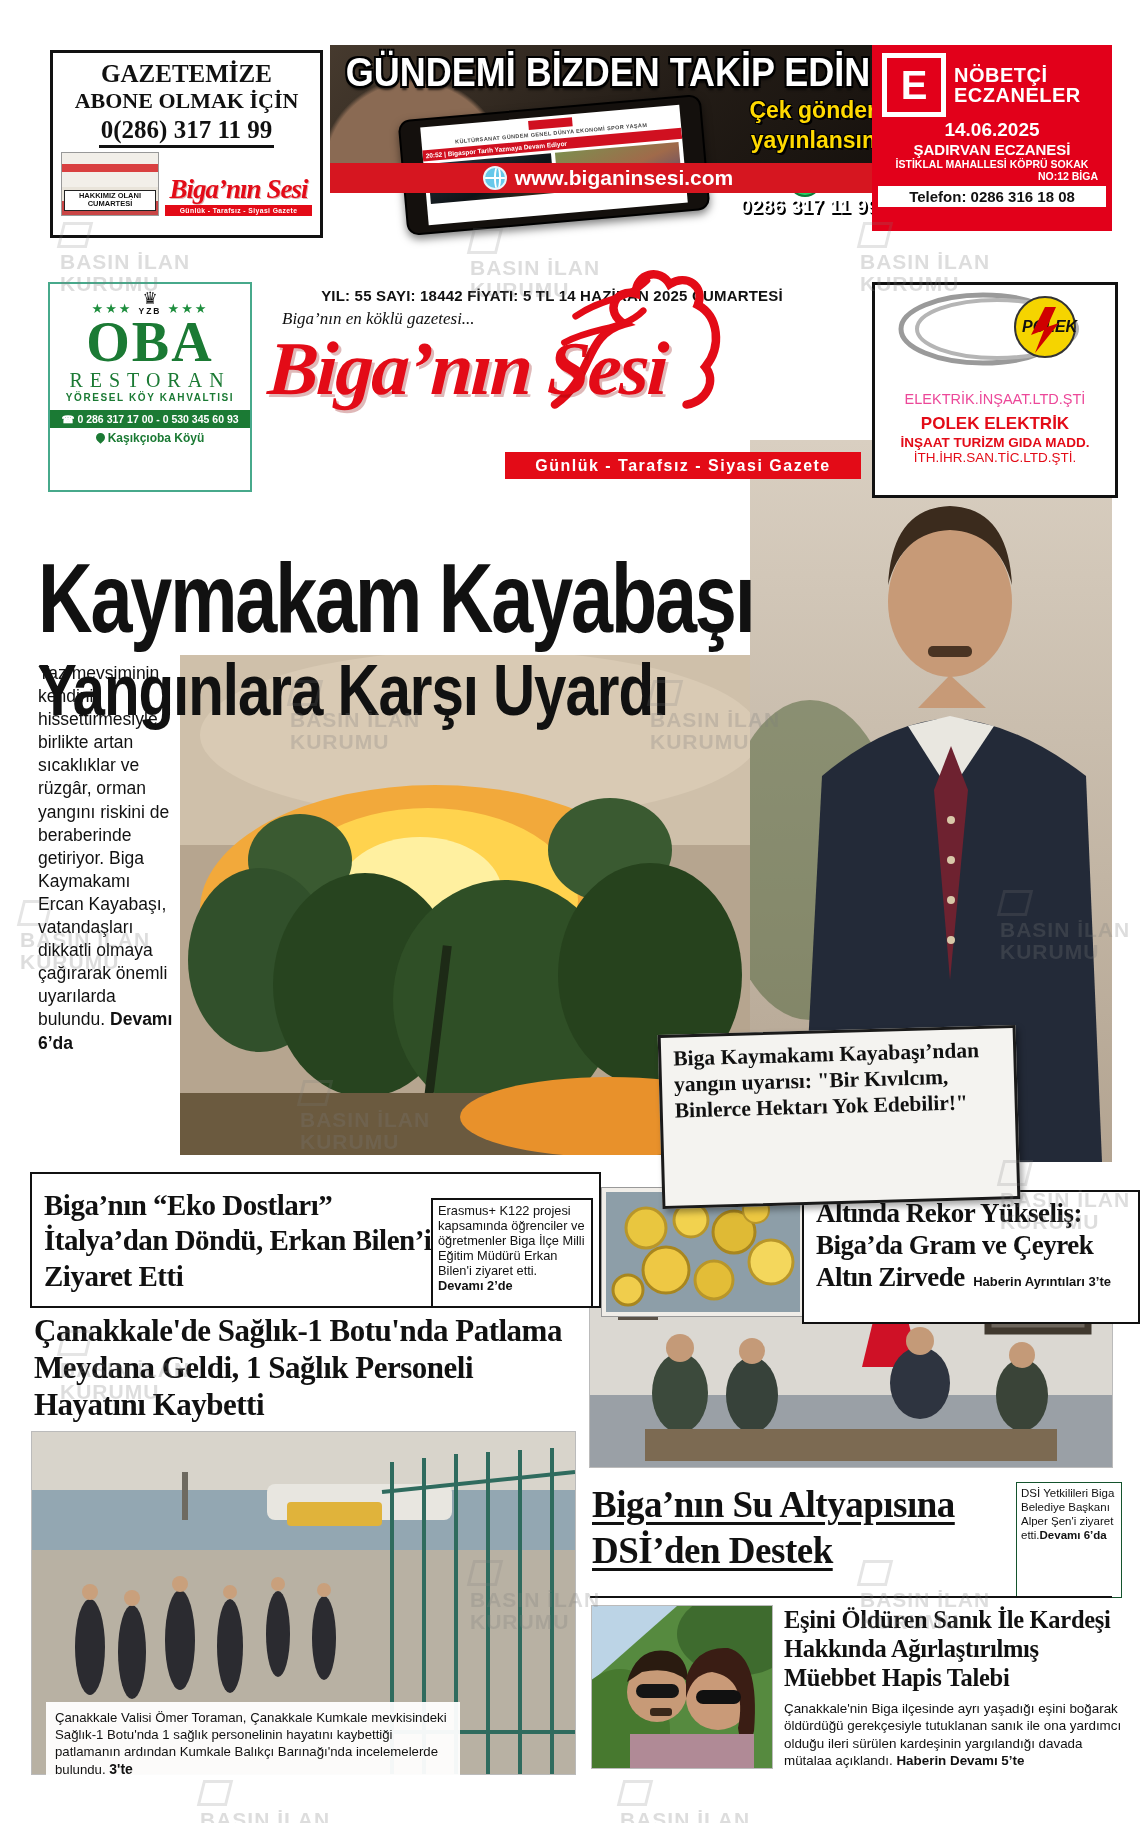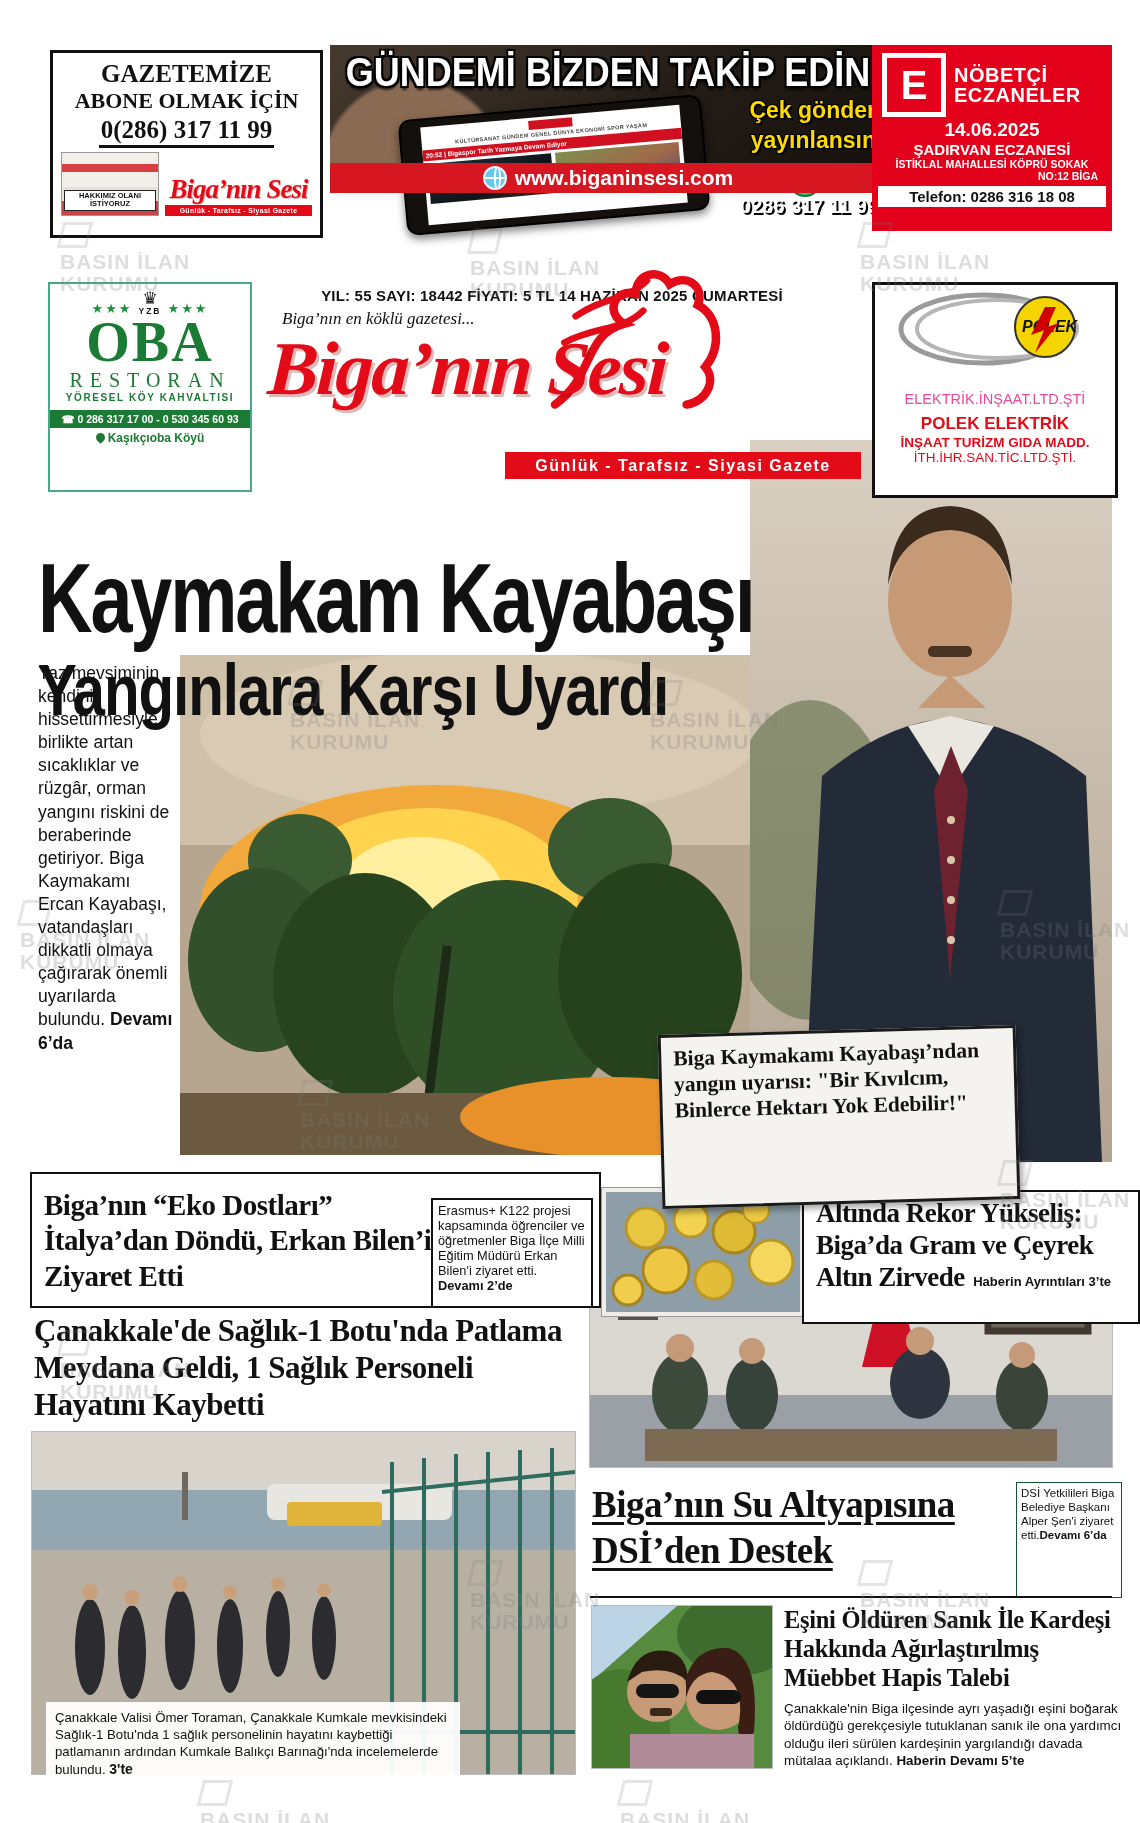--- a/index.html
+++ b/index.html
@@ -148,21 +148,21 @@
 <body>
 
 <div class="page">
 
   <div class="abs subbox">
     <div class="serif b c t1">GAZETEMİZE</div>
     <div class="serif b c t2">ABONE OLMAK İÇİN</div>
     <div class="c"><span class="serif b ph">0(286) 317 11 99</span></div>
     <div style="display:flex;align-items:flex-end;gap:6px;padding:4px 8px 0 8px;">
       <div class="collage">
-        <div class="cap">HAKKIMIZ OLANI İSTİYORUZ</div>
+        <div class="cap">HAKKIMIZ OLANI CUMARTESİ</div>
       </div>
       <div style="flex:1;text-align:center;">
         <div class="minibrand">Biga’nın Sesi</div>
         <div class="ministrip">Günlük - Tarafsız - Siyasi Gazete</div>
       </div>
     </div>
   </div>
 
   <div class="abs banner">
     <div class="title">GÜNDEMİ BİZDEN TAKİP EDİN</div>

